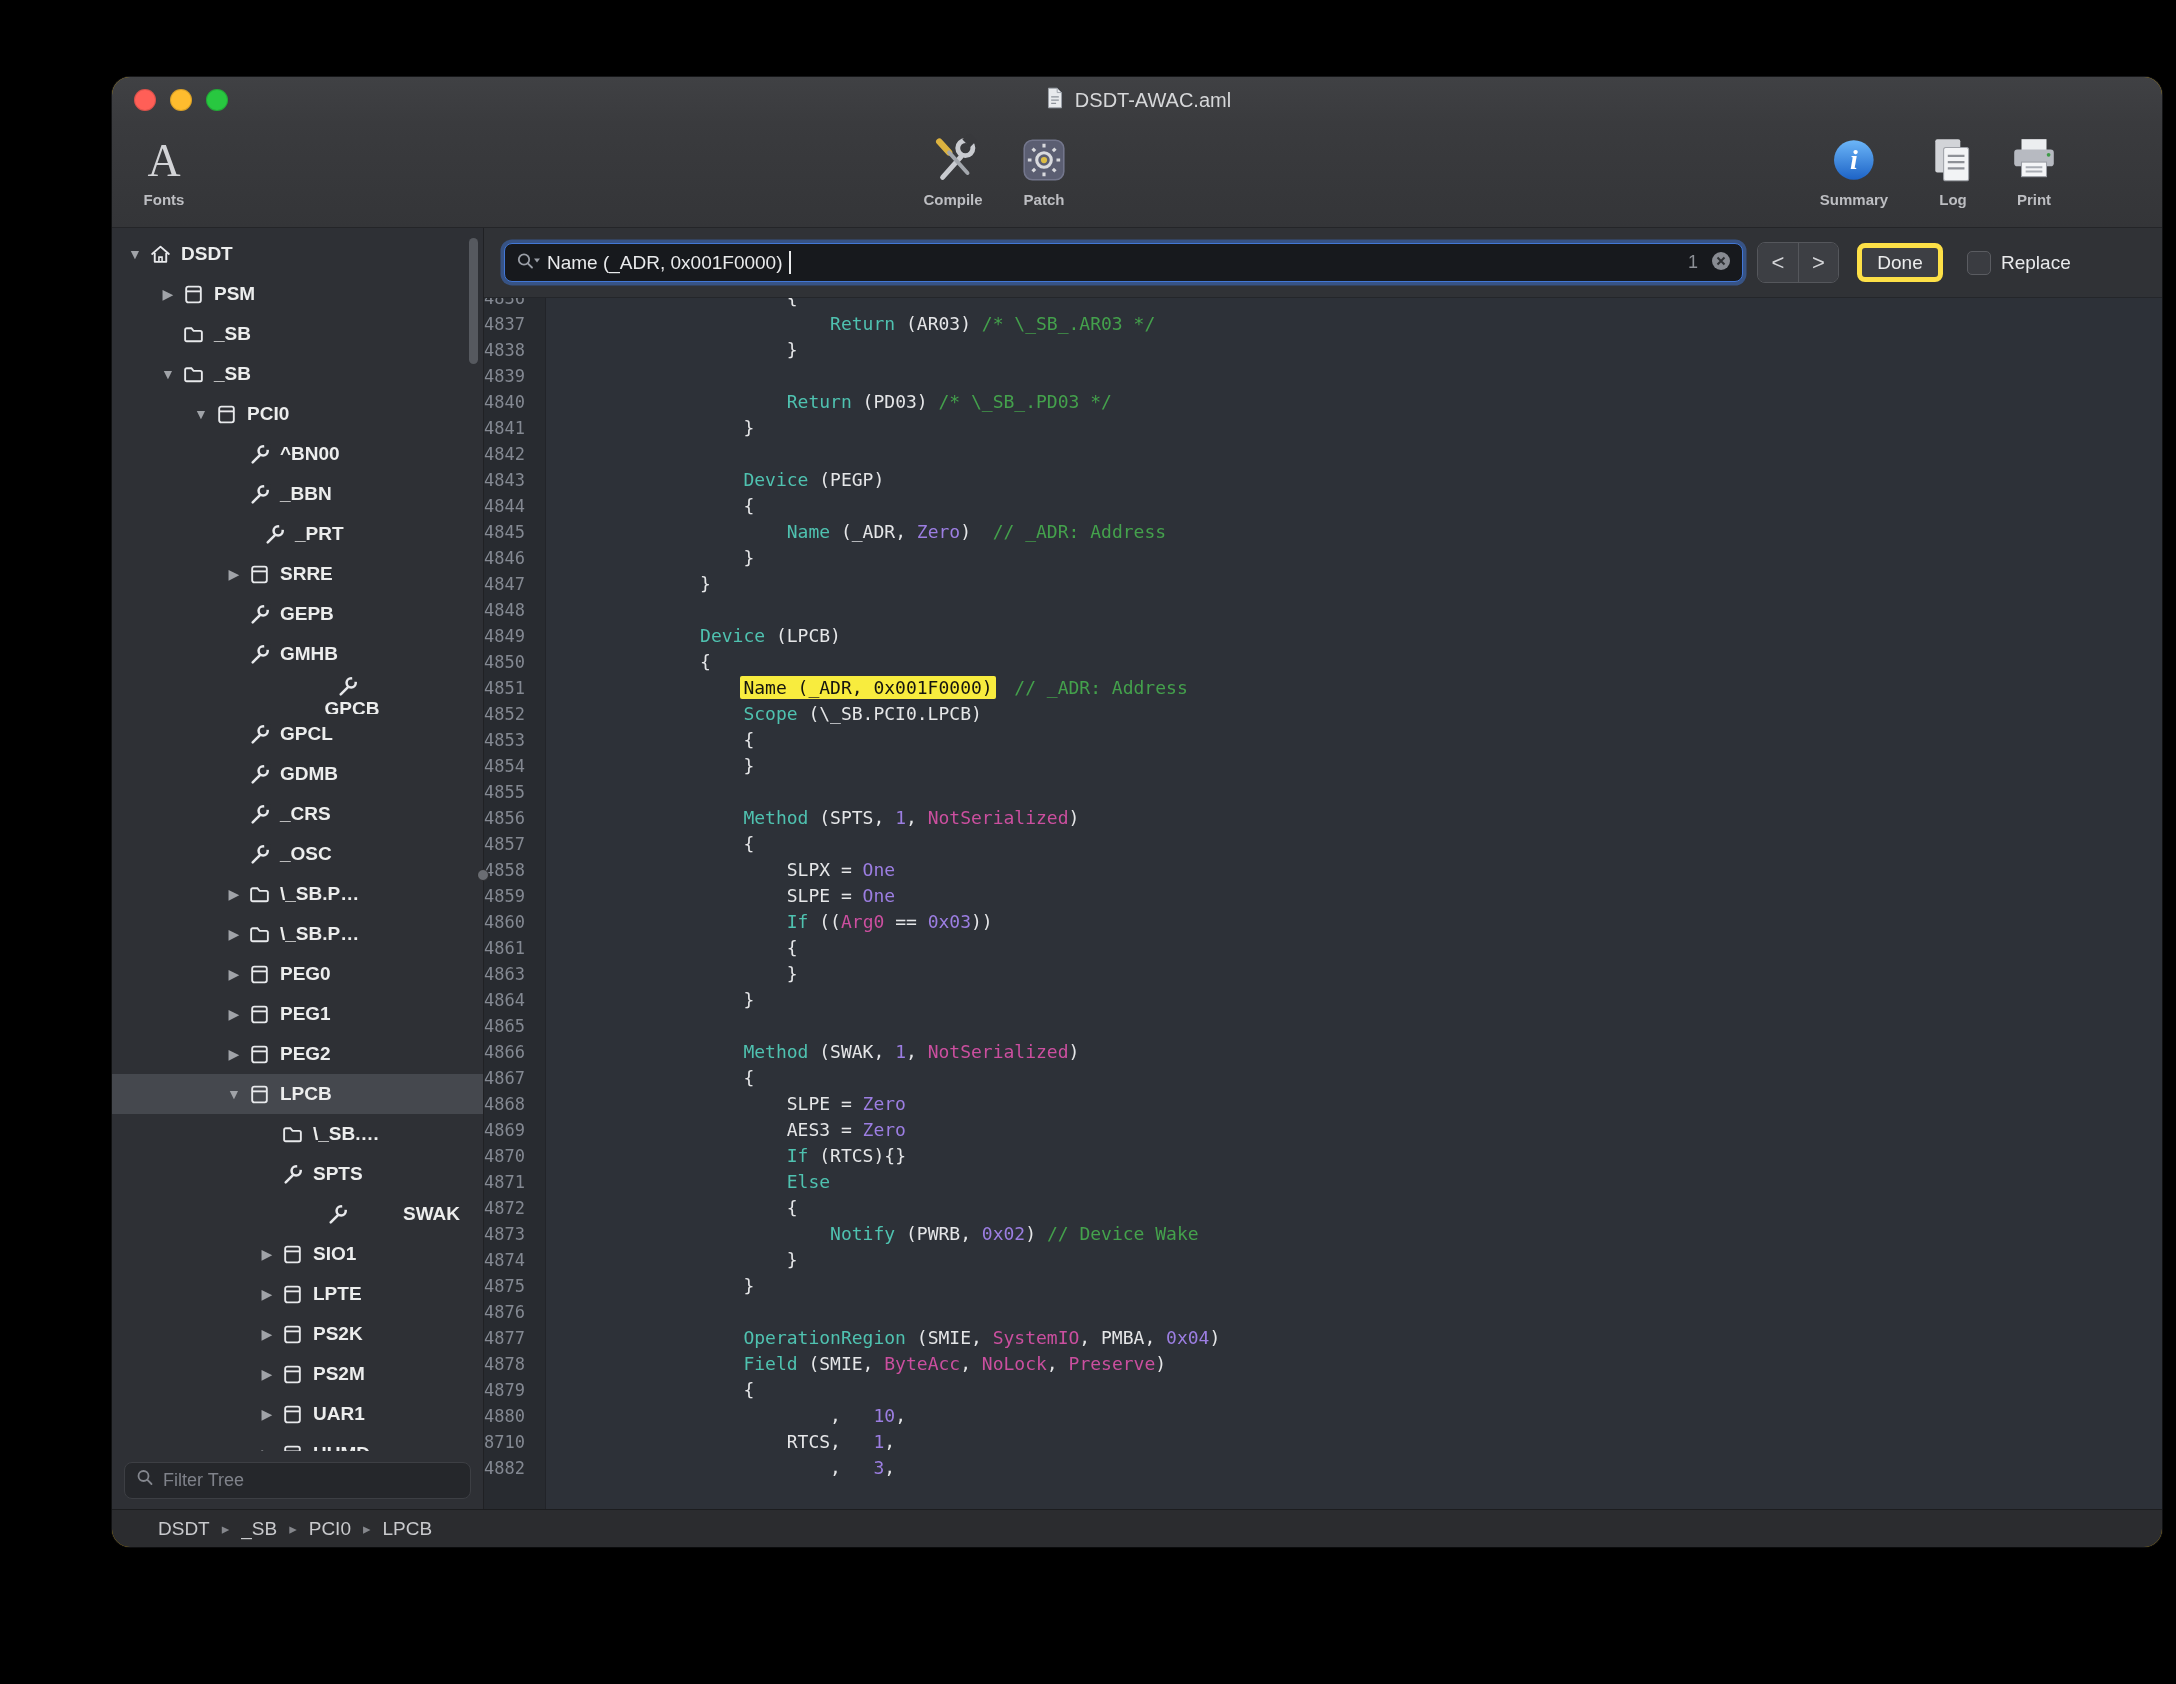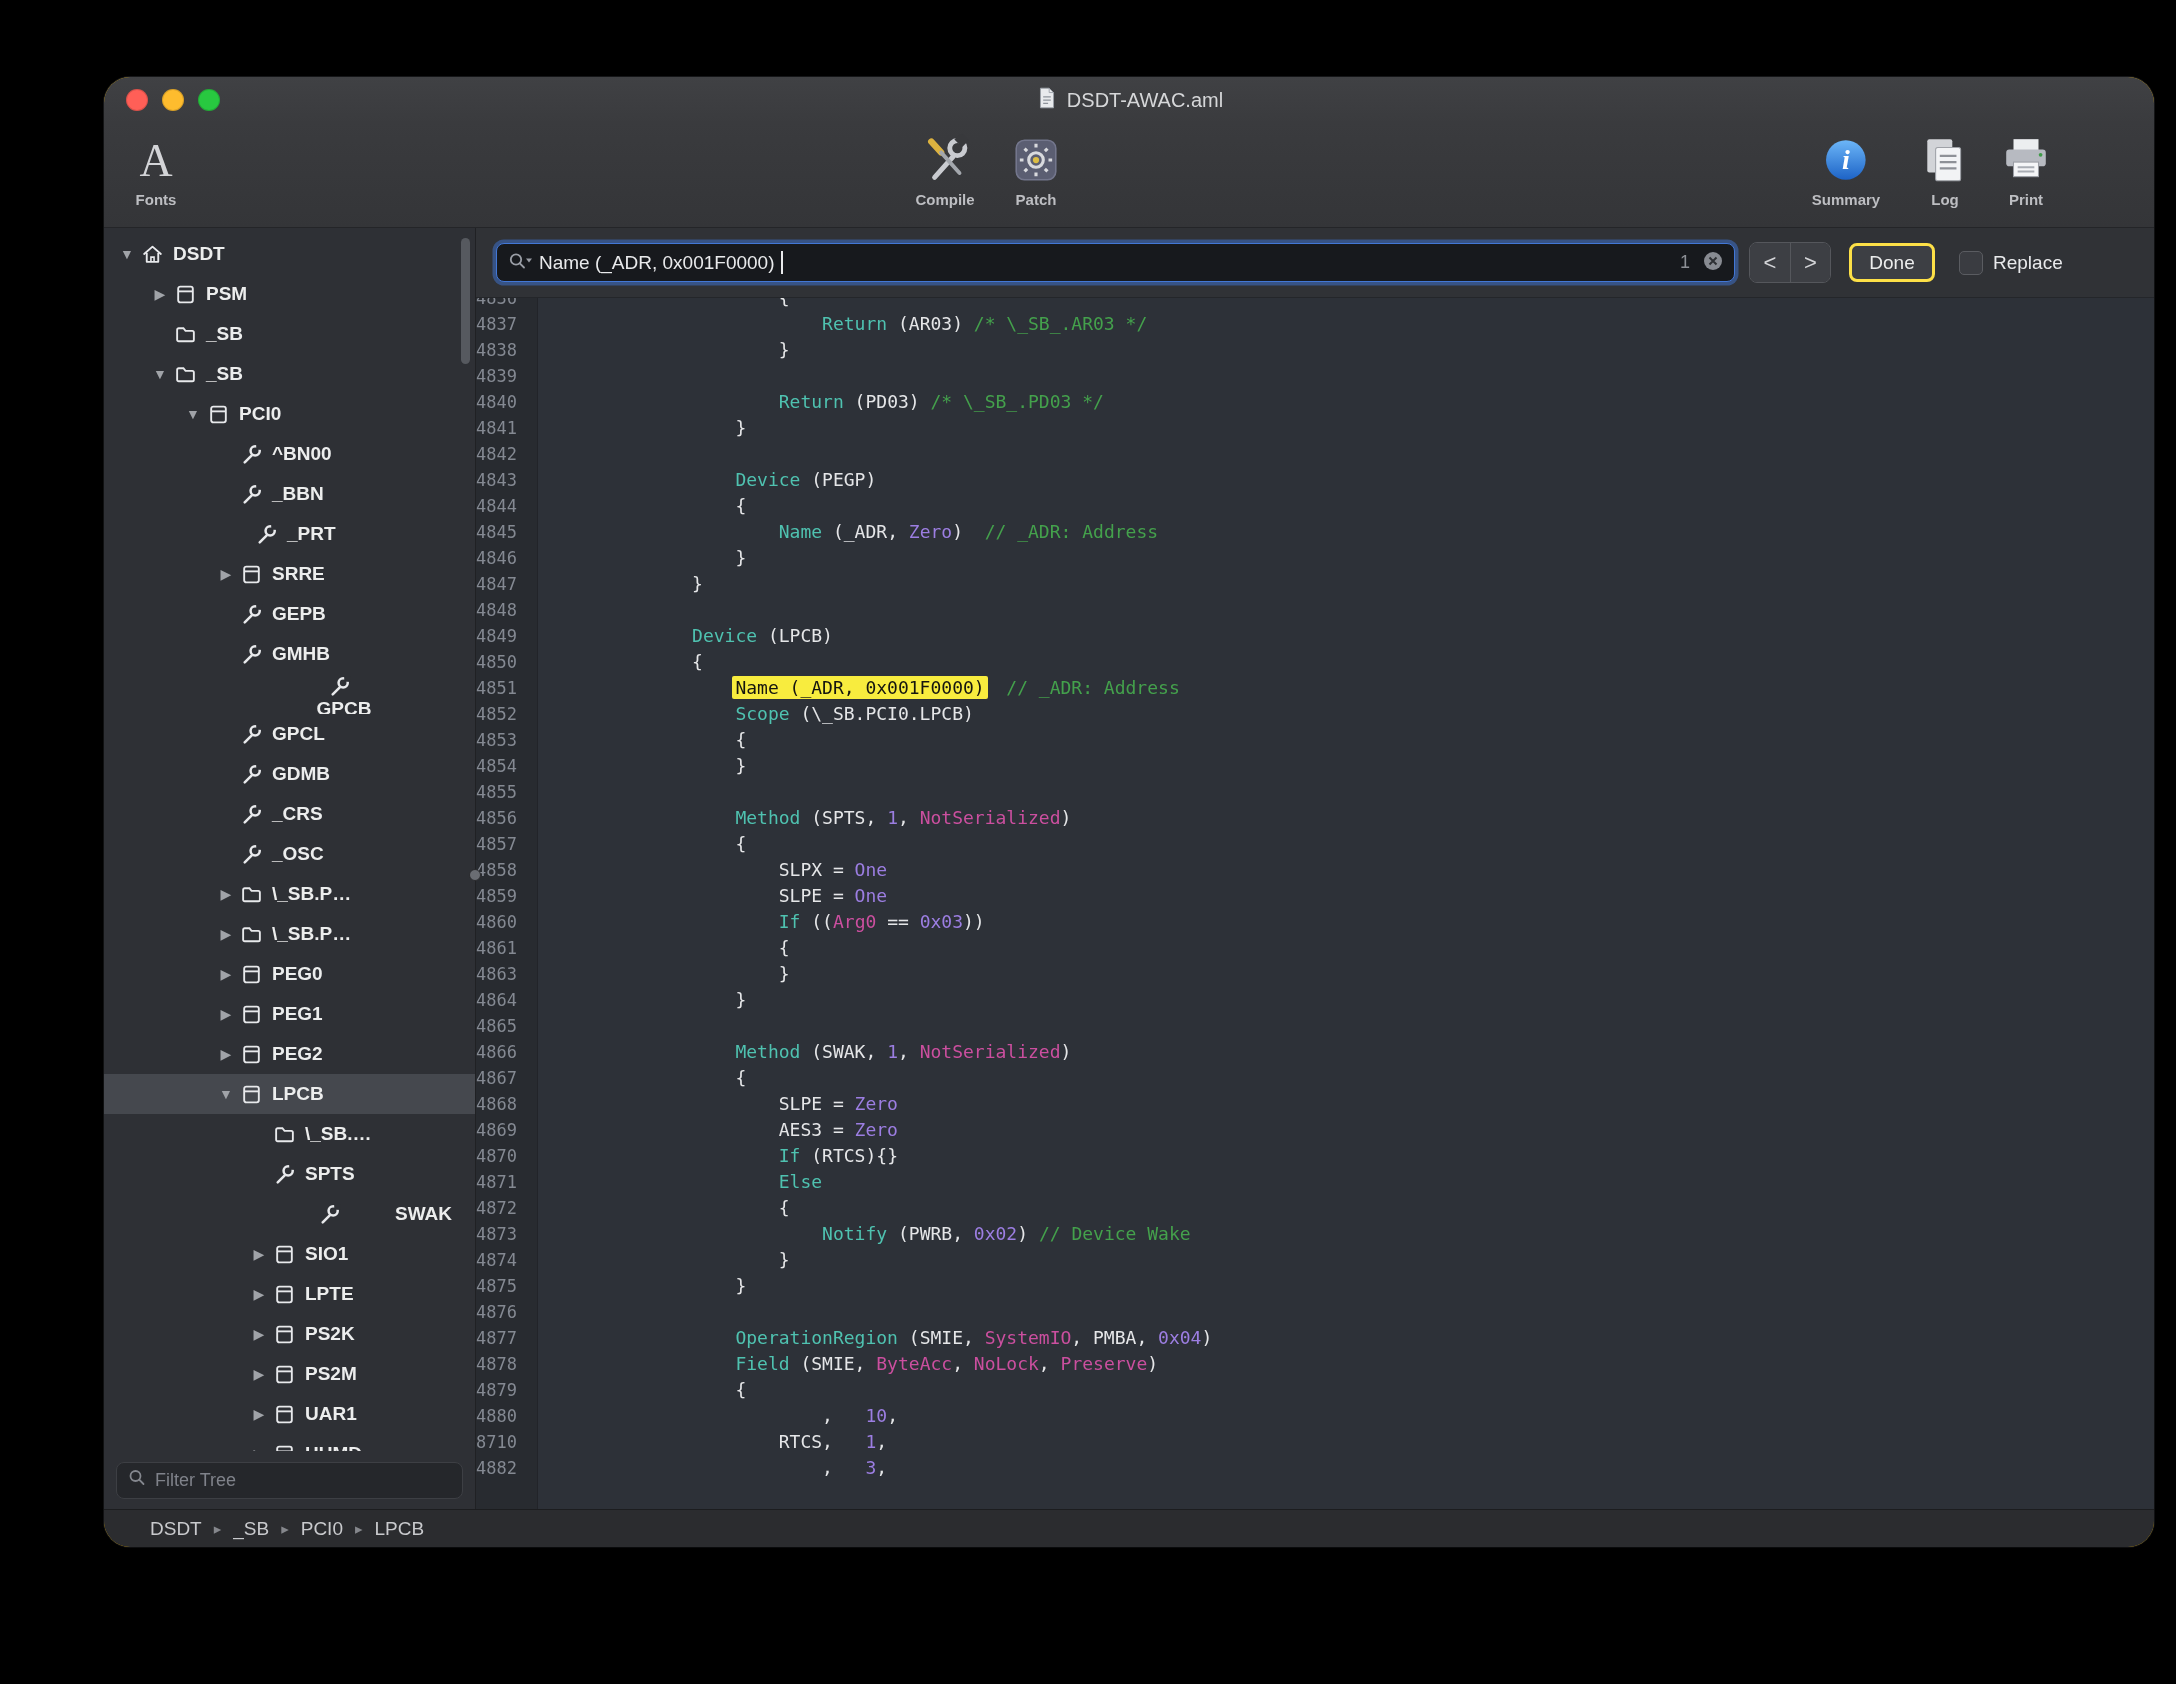--- a/index.html
+++ b/index.html
@@ -1,20 +1,20 @@
 <!DOCTYPE html>
 <html style="--keyword: #4fc2b0; --comment: #44a14c; --constant: #9c7ee2; --argtype: #cb4f9f; --code: #e5e6e8; --highlight: #f8ec3e; --focus_ring: #4277d6; --close_btn: #ff5f57; --minimize_btn: #febc2e; --zoom_btn: #28c840;"><head>
 <meta charset="utf-8">
 <style>
   * { margin:0; padding:0; box-sizing:border-box; }
   html,body { background:#000; }
   .stage { position:relative; width:2176px; height:1684px; background:#000; overflow:hidden;
            font-family:"Liberation Sans", sans-serif; }
-  .window { position:absolute; left:104px; top:77px; width:2050px; height:1470px;
-            background:#eab308; border-radius:26px; overflow:hidden;
+  .window { position:absolute; left:112px; top:77px; width:2050px; height:1470px;
+            background:#eab308; border-radius:18px; overflow:hidden;
             box-shadow:0 34px 90px rgba(0,0,0,.75), 0 0 0 1px #1a1b1d;
             display:flex; flex-direction:column; }
 
   
   .titlebar { height:46px; flex:none; background:linear-gradient(#404144,#3a3b3e);
               position:relative; display:flex; align-items:center; justify-content:center; }
   .traffic { position:absolute; left:22px; top:0; height:100%; display:flex; align-items:center; gap:14px; }
   .tl { width:22px; height:22px; border-radius:50%; display:inline-block; }
   .tl.red { background:#ff5f57; box-shadow:inset 0 0 0 1px rgba(0,0,0,.15);}
   .tl.yellow { background:#febc2e; box-shadow:inset 0 0 0 1px rgba(0,0,0,.15);}
@@ -58,21 +58,21 @@
                  display:flex; align-items:center; padding:0 10px; gap:6px; }
   .q { color:#e9eaec; font-size:19px; white-space:pre; }
   .caret { width:2px; height:23px; background:#e9eaec; }
   .sf-spacer { flex:1; }
   .count { color:#8d9096; font-size:18px; margin-right:6px; }
   .navgroup { display:flex; margin-left:14px; border:1px solid #55575c; border-radius:8px; overflow:hidden; }
   .navbtn { width:40px; height:39px; background:#3d3f44; border:none; color:#d4d5d8;
             font-size:22px; line-height:1; cursor:default; display:flex; align-items:center; justify-content:center;
             font-family:"Liberation Sans", sans-serif; }
   .navbtn + .navbtn { border-left:1px solid #55575c; }
-  .donebtn { margin-left:18px; width:86px; height:39px; background:#3d3f44; border:3px solid #fde047;
+  .donebtn { margin-left:18px; width:86px; height:39px; background:#3d3f44; border:5px solid #fde047;
              border-radius:8px; color:#eceded; font-size:19px; cursor:default;
              font-family:"Liberation Sans", sans-serif; }
   .cb { margin-left:24px; width:24px; height:24px; border-radius:5px; background:#3a3c41;
         border:1px solid #5a5c61; flex:none; }
   .cblabel { margin-left:10px; color:#e9eaec; font-size:19px; }
 
   .codeview { flex:1; position:relative; overflow:hidden; }
   .gutterbg { position:absolute; left:0; top:0; bottom:0; width:62px; background:#282b30;
               border-right:1px solid #222429; }
   .codecontent { position:relative; margin-top:-13px; }

